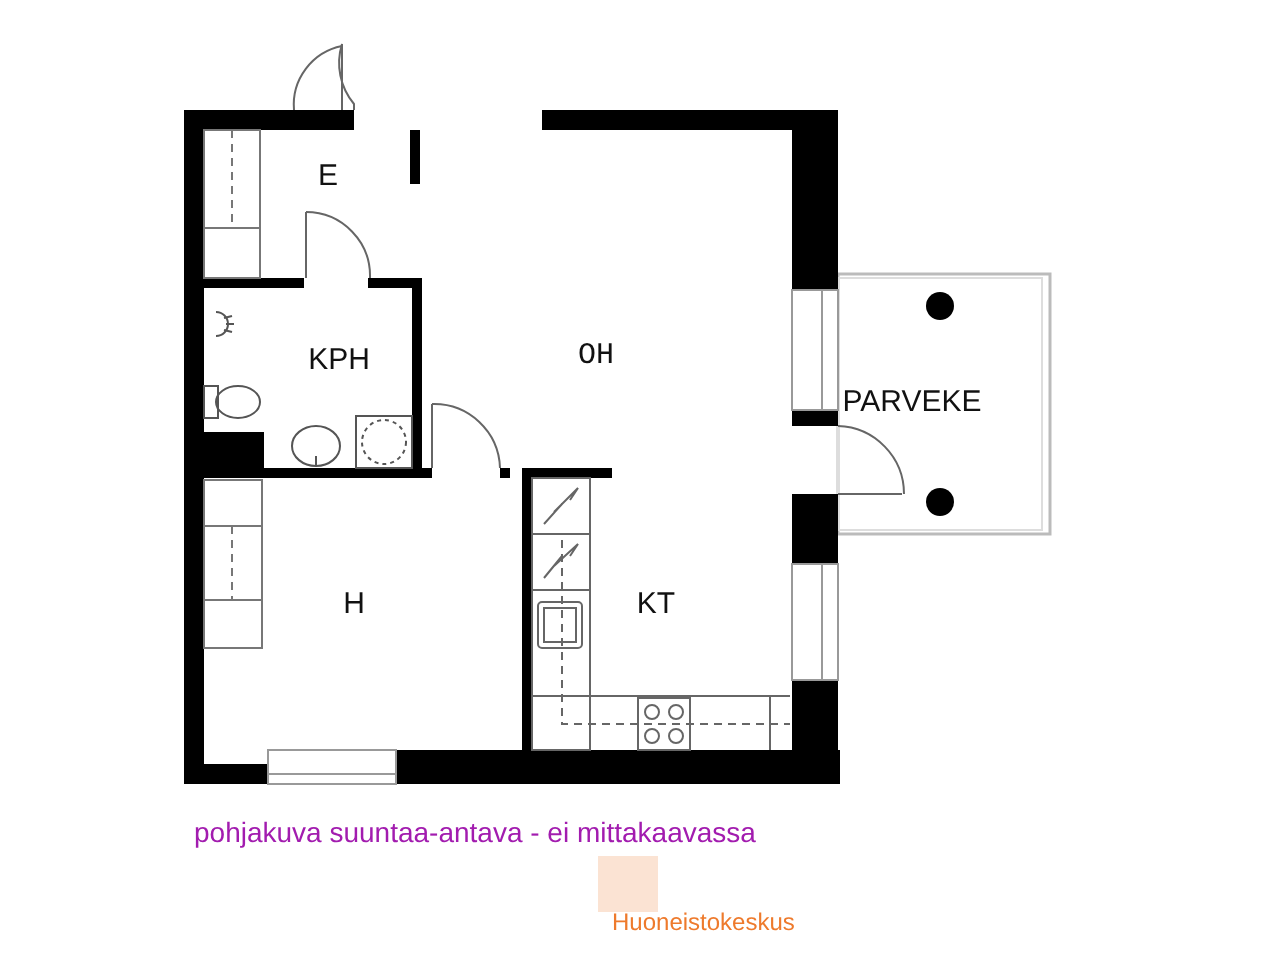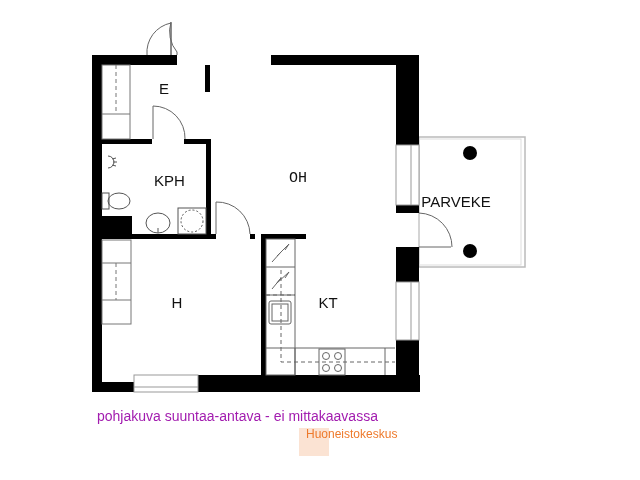--- a/index.html
+++ b/index.html
@@ -1,21 +1,21 @@
 <!DOCTYPE html>
 <html><head>
 <meta charset="utf-8">
 <style>
   html,body{margin:0;padding:0;background:#fff;}
   body{width:640px;height:480px;position:relative;overflow:hidden;font-family:"Liberation Sans",sans-serif;}
   svg{position:absolute;left:0;top:0;}
   .room-label{position:absolute;font-size:15px;color:#111;transform:translate(-50%,-50%);white-space:nowrap;}
   .caption{position:absolute;left:97px;top:408px;font-size:14px;color:#a21caf;}
   .brand-box{position:absolute;left:299px;top:428px;width:30px;height:28px;background:#fbe3d3;}
-  .brand{position:absolute;left:306px;top:427px;font-size:12px;color:#ee7a2c;}
+  .brand{position:absolute;left:306px;top:454px;font-size:12px;color:#ee7a2c;}
 </style>
 </head>
 <body>
 
 <div>
 <svg width="640" height="480" viewBox="0 0 640 480">
 
   <g>
     <rect x="419" y="137" width="106" height="130" fill="none" stroke="#bbb" stroke-width="1.5"></rect>
     <rect x="419" y="139" width="102" height="126" fill="none" stroke="#ddd" stroke-width="1"></rect>

